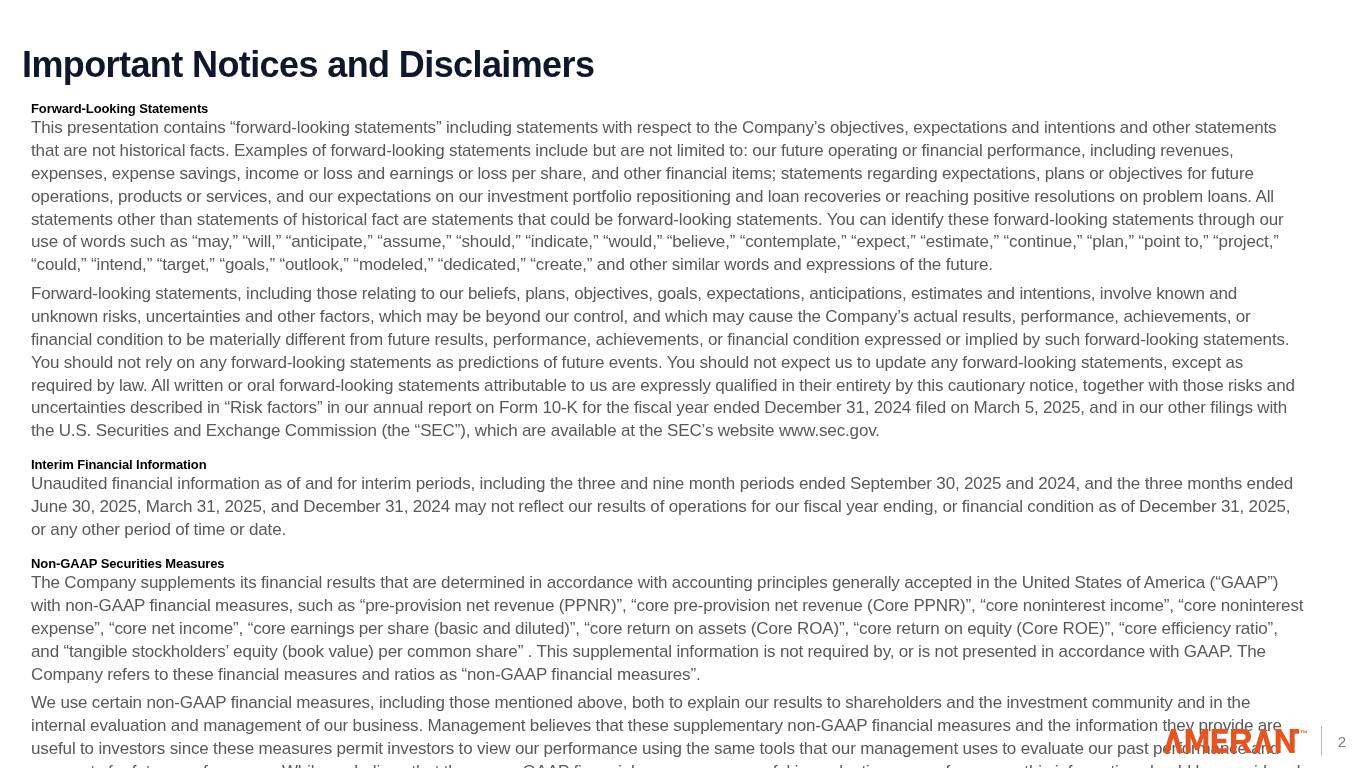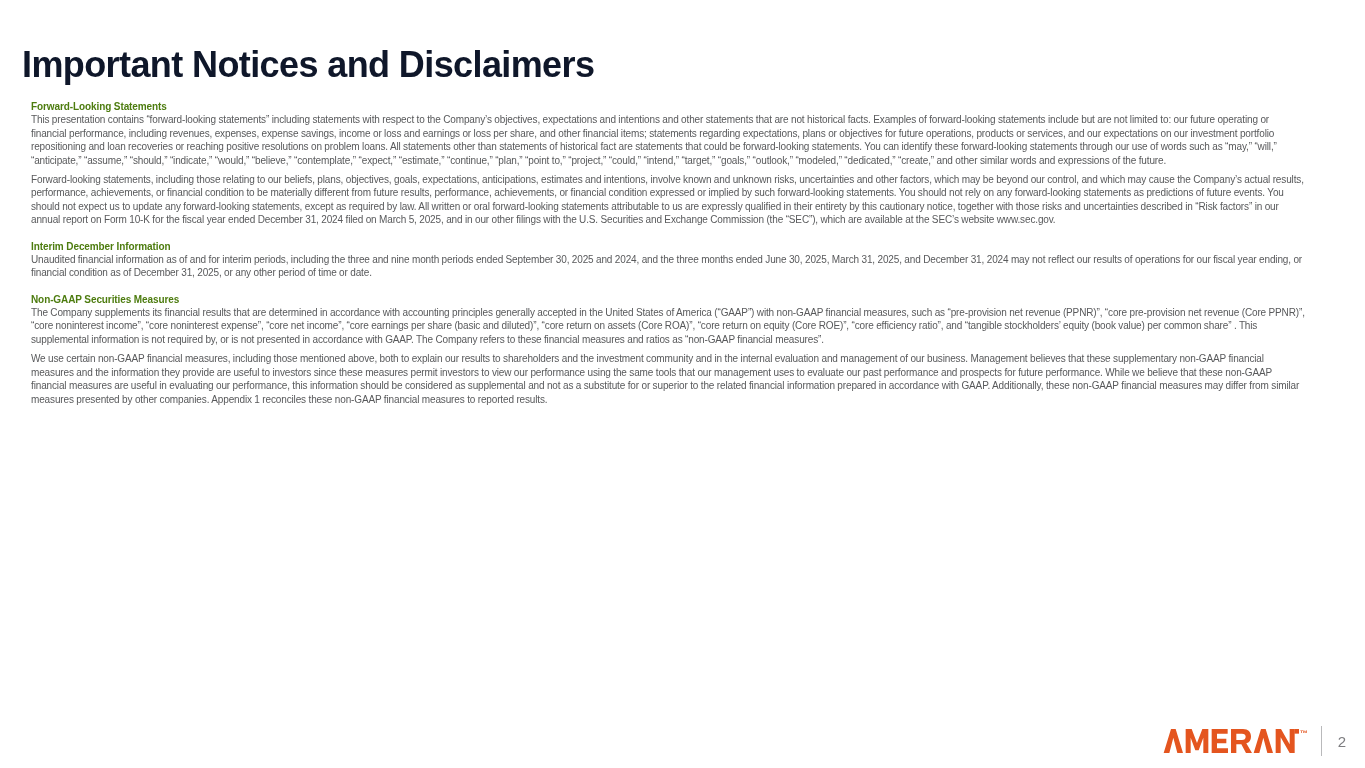--- a/index.html
+++ b/index.html
@@ -35,29 +35,29 @@
     position: absolute;
     left: 31px;
     top: 100px;
     width: 1274px;
   }
   .section {
     margin-bottom: 13px;
   }
   .section:last-child { margin-bottom: 0; }
   .section-heading {
-    font-size: 10px;
+    font-size: 13px;
     font-weight: bold;
-    color: #4d7c0f;
+    color: #000000;
     line-height: 1.32;
     margin: 0 0 0 0;
     letter-spacing: -0.1px;
   }
   .para {
-    font-size: 10px;
+    font-size: 17px;
     line-height: 1.345;
     color: #58595b;
     margin: 0;
     text-align: left;
     letter-spacing: -0.14px;
     word-spacing: -0.1px;
   }
   .para + .para {
     margin-top: 6px;
   }
@@ -106,21 +106,21 @@
 
   <div class="body-block">
 
     <div class="section">
       <div class="section-heading">Forward-Looking Statements</div>
       <p class="para">This presentation contains “forward-looking statements” including statements with respect to the Company’s objectives, expectations and intentions and other statements that are not historical facts. Examples of forward-looking statements include but are not limited to: our future operating or financial performance, including revenues, expenses, expense savings, income or loss and earnings or loss per share, and other financial items; statements regarding expectations, plans or objectives for future operations, products or services, and our expectations on our investment portfolio repositioning and  loan recoveries or reaching positive resolutions on problem loans.  All statements other than statements of historical fact are statements that could be forward-looking statements. You can identify these forward-looking statements through our use of words such as “may,” “will,” “anticipate,” “assume,” “should,” “indicate,” “would,” “believe,” “contemplate,” “expect,” “estimate,” “continue,” “plan,” “point to,” “project,” “could,” “intend,” “target,” “goals,” “outlook,” “modeled,” “dedicated,” “create,” and other similar words and expressions of the future.</p>
       <p class="para">Forward-looking statements, including those relating to our beliefs, plans, objectives, goals, expectations, anticipations, estimates and intentions, involve known and unknown risks, uncertainties and other factors, which may be beyond our control, and which may cause the Company’s actual results, performance, achievements, or financial condition to be materially different from future results, performance, achievements, or financial condition expressed or implied by such forward-looking statements. You should not rely on any forward-looking statements as predictions of future events. You should not expect us to update any forward-looking statements, except as required by law. All written or oral forward-looking statements attributable to us are expressly qualified in their entirety by this cautionary notice, together with those risks and uncertainties described in “Risk factors” in our annual report on Form 10-K for the fiscal year ended December 31, 2024 filed on March 5, 2025, and in our other filings with the U.S. Securities and Exchange Commission (the “SEC”), which are available at the SEC’s website www.sec.gov.</p>
     </div>
 
     <div class="section">
-      <div class="section-heading">Interim December Information</div>
+      <div class="section-heading">Interim Financial Information</div>
       <p class="para">Unaudited financial information as of and for interim periods, including the three  and nine month periods ended September 30, 2025 and 2024, and the three months ended June 30, 2025, March 31, 2025, and December 31,  2024 may not reflect our results of operations for our fiscal year ending, or financial condition as of December 31, 2025, or any other period of time or date.</p>
     </div>
 
     <div class="section">
       <div class="section-heading">Non-GAAP Securities Measures</div>
       <p class="para">The Company supplements its financial results that are determined in accordance with accounting principles generally accepted in the United States of America (“GAAP”) with non-GAAP financial measures, such as “pre-provision net revenue (PPNR)”, “core pre-provision net revenue (Core PPNR)”, “core noninterest income”, “core noninterest expense”, “core net income”, “core earnings per share (basic and diluted)”, “core return on assets (Core ROA)”, “core return on equity (Core ROE)”, “core efficiency ratio”, and “tangible stockholders’ equity (book value) per common share” . This supplemental information is not required by, or is not presented in accordance with GAAP. The Company refers to these financial measures and ratios as “non-GAAP financial measures”.</p>
       <p class="para">We use certain non-GAAP financial measures, including those mentioned above, both to explain our results to shareholders and the investment community and in the internal evaluation and management of our business. Management believes that these supplementary non-GAAP financial measures and the information they provide are useful to investors since these measures permit investors to view our performance using the same tools that our management uses to evaluate our past performance and prospects for future performance. While we believe that these non-GAAP financial measures are useful in evaluating our performance, this information should be considered as supplemental and not as a substitute for or superior to the related financial information prepared in accordance with GAAP. Additionally, these non-GAAP financial measures may differ from similar measures presented by other companies.   Appendix 1 reconciles these non-GAAP financial measures to reported results.</p>
     </div>
 
   </div>

